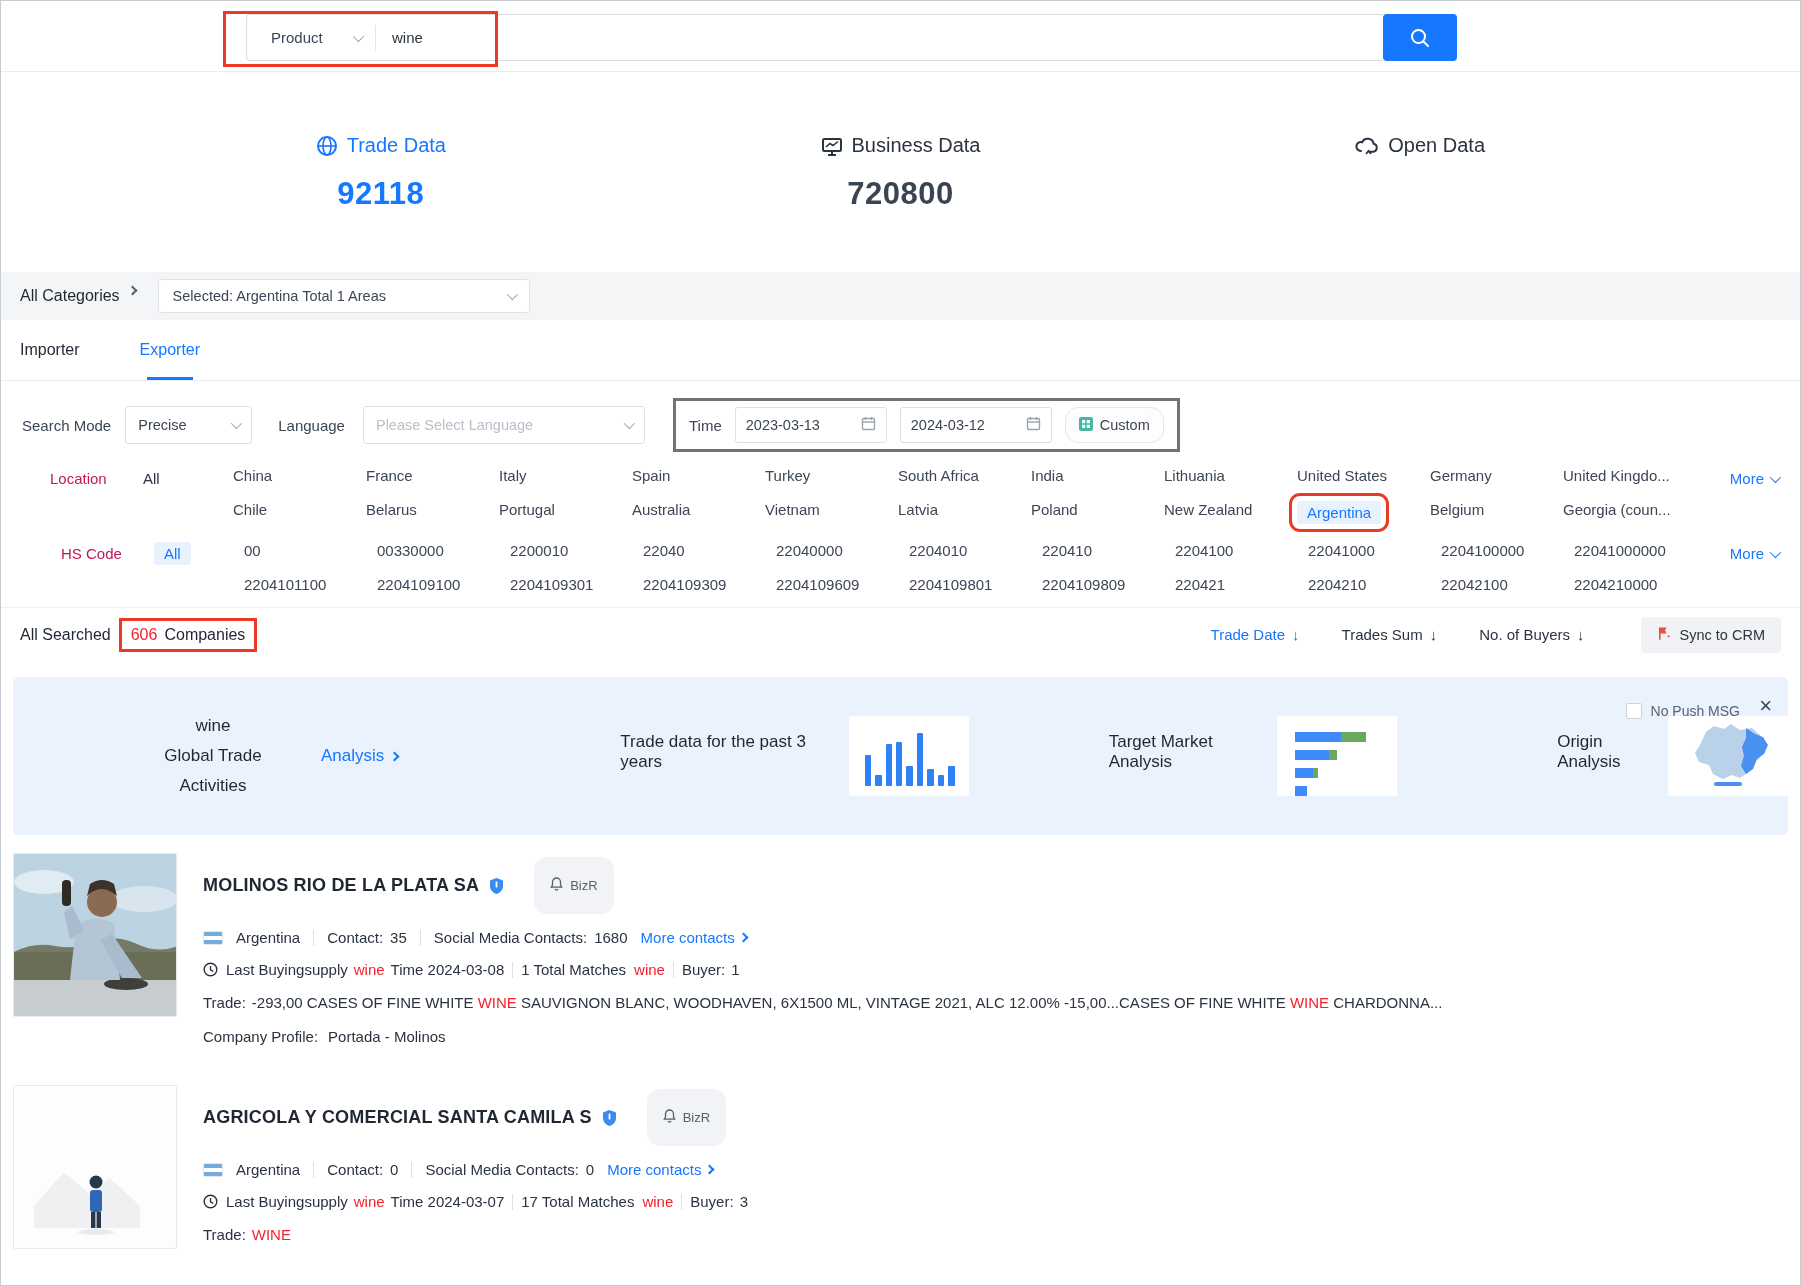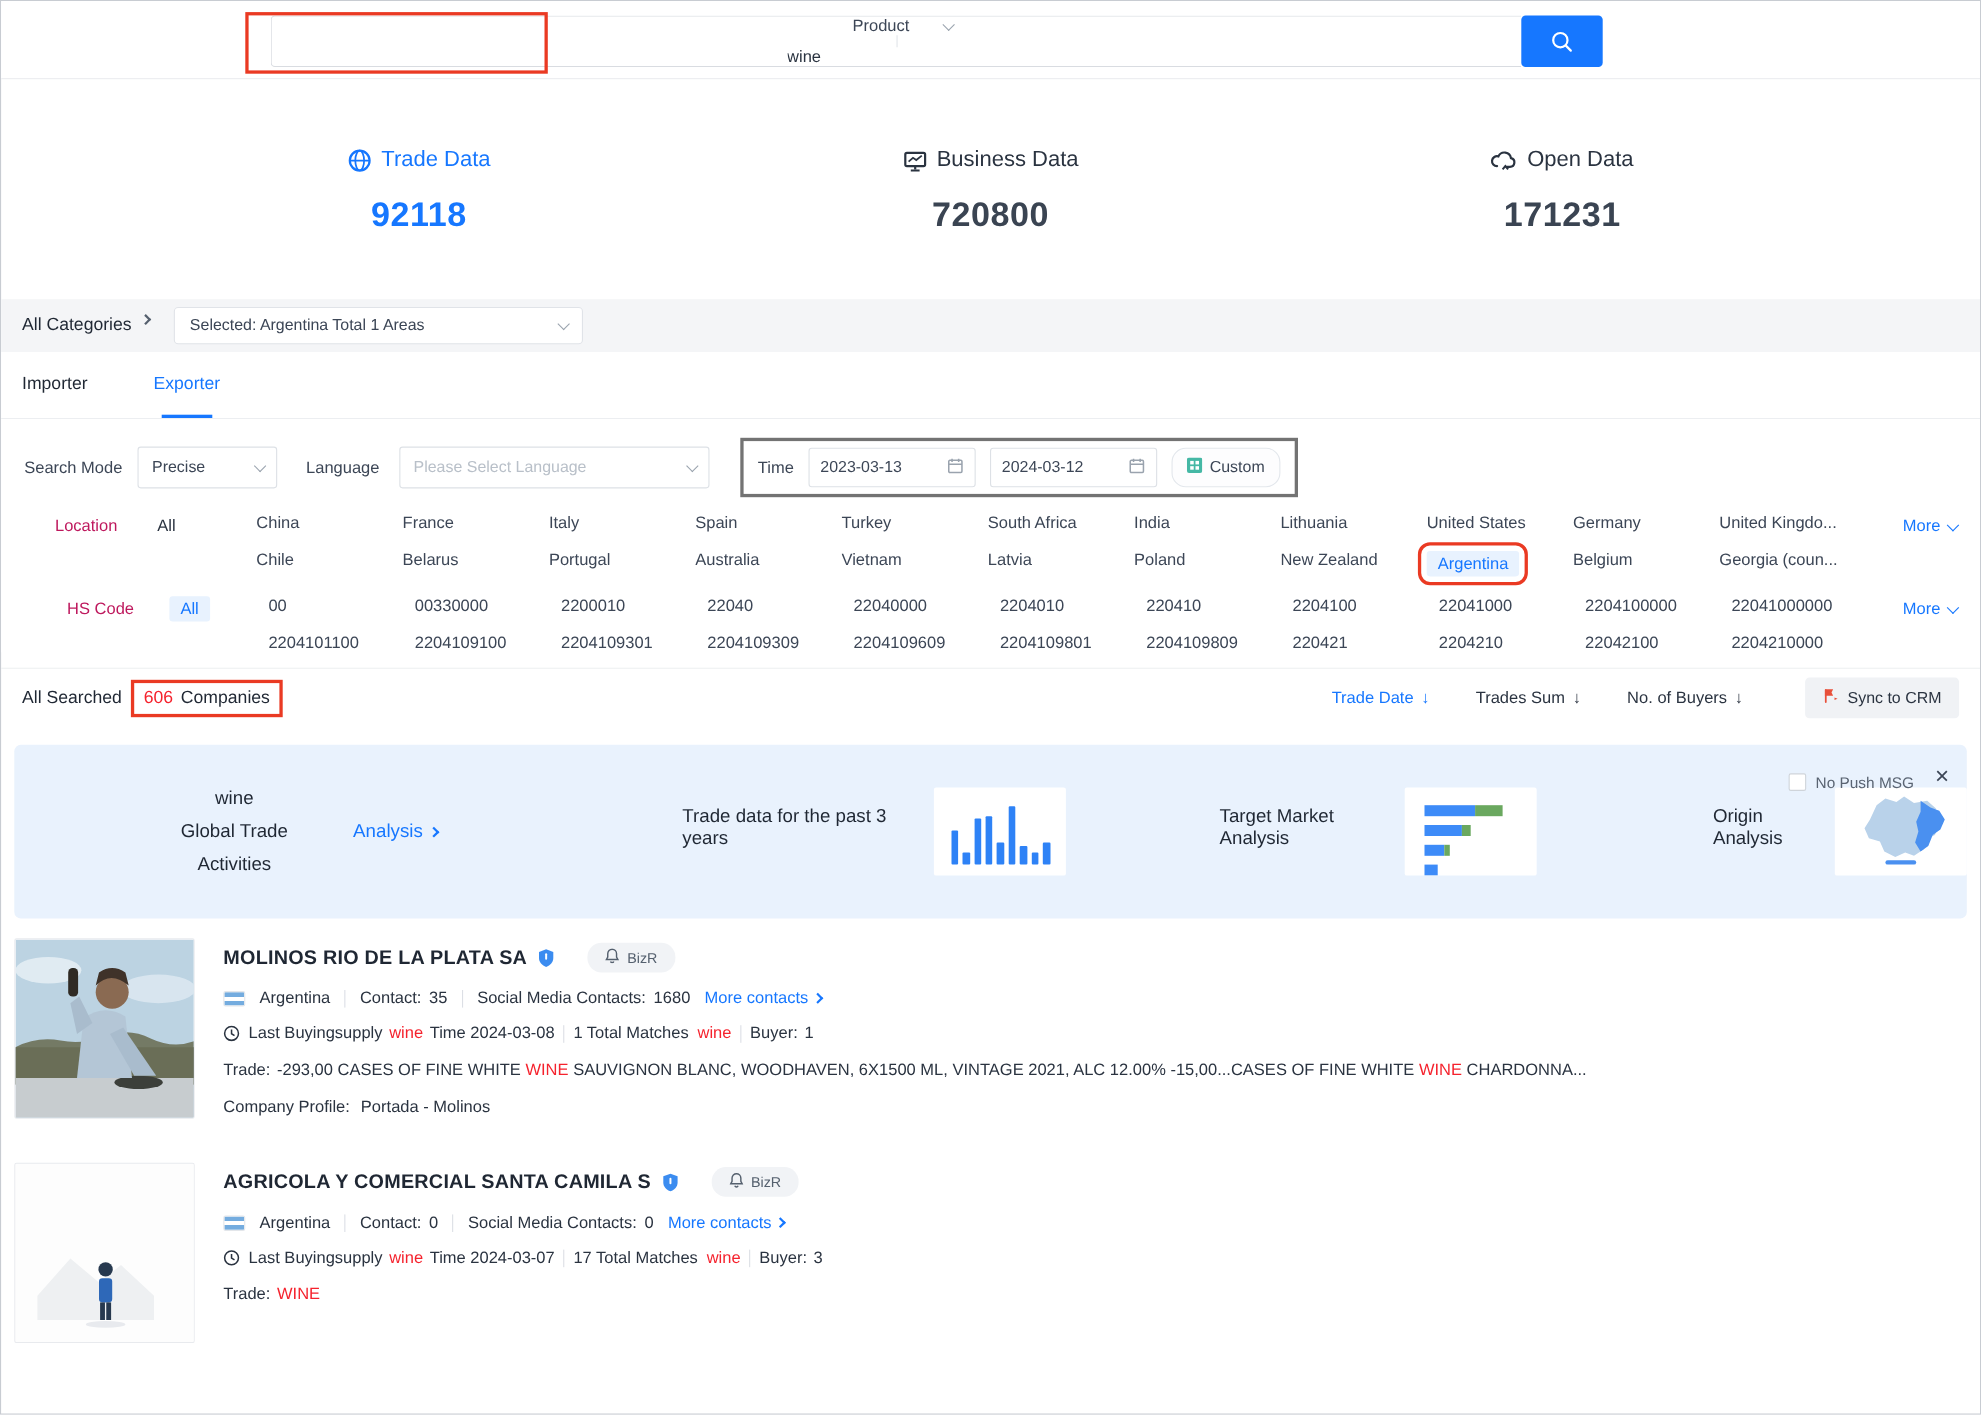--- a/index.html
+++ b/index.html
@@ -1,21 +1,21 @@
 <!DOCTYPE html>
 <html><head>
 <meta charset="utf-8">
 <style>
   *{box-sizing:border-box;margin:0;padding:0;}
   html,body{width:1801px;height:1286px;}
   body{font-family:"Liberation Sans",sans-serif;color:#2a3340;background:#fff;border:1px solid #c8ccd2;overflow:hidden;position:relative;}
 
   
   .topbar{position:relative;height:71px;border-bottom:1px solid #ebedf0;background:#fff;}
-  .searchbar{position:absolute;left:245px;top:13px;width:1137px;height:47px;border:1px solid #d9dce1;border-right:none;border-radius:4px 0 0 4px;display:flex;align-items:center;background:#fff;flex-direction:column;}
+  .searchbar{position:absolute;left:245px;top:13px;width:1137px;height:47px;border:1px solid #d9dce1;border-right:none;border-radius:4px 0 0 4px;display:flex;align-items:center;background:#fff;}
   .type-select{width:128px;padding:0 14px 0 24px;display:flex;justify-content:space-between;align-items:center;color:#3c4656;font-size:15px;cursor:pointer;}
   .seg-div{width:1px;height:26px;background:#e2e5ea;}
   .query-input{border:none;outline:none;font-size:15px;color:#2a3340;padding:0 16px;flex:1;height:100%;background:transparent;font-family:"Liberation Sans",sans-serif;}
   .search-btn{position:absolute;left:1382px;top:13px;width:74px;height:47px;background:#1677ff;border-radius:4px;display:flex;align-items:center;justify-content:center;cursor:pointer;border:none;}
   .hl-search{position:absolute;left:222px;top:10px;width:275px;height:56px;border:3px solid #ea3a23;pointer-events:none;z-index:5;}
 
   
   .stats{height:200px;display:flex;padding:62px 120px 0 120px;}
   .stat{flex:1;text-align:center;}
   .stat-label{font-size:20px;display:inline-flex;align-items:center;gap:9px;color:#2a3340;}
@@ -88,21 +88,21 @@
   .close-x{position:absolute;top:18px;right:16px;font-size:22px;color:#3c4656;cursor:pointer;line-height:1;}
 
   
   .company{display:flex;gap:26px;padding:18px 19px 8px 12px;}
   .c-photo{width:164px;height:164px;border:1px solid #e8eaee;border-radius:2px;overflow:hidden;flex-shrink:0;}
   .c-photo svg{display:block;}
   .c-body{flex:1;padding-top:4px;}
   .c-title-row{display:flex;align-items:center;}
   .c-name{font-size:18px;font-weight:bold;color:#1f2733;letter-spacing:.2px;cursor:pointer;}
   .shield{margin-left:10px;display:inline-flex;}
-  .bizr{background:#f1f3f6;border-radius:13px;padding:5px 16px;font-size:13px;color:#55606e;display:inline-flex;align-items:center;gap:7px;margin-left:30px;cursor:pointer;text-align:center;}
+  .bizr{background:#f1f3f6;border-radius:13px;padding:20px 16px;font-size:13px;color:#55606e;display:inline-flex;align-items:center;gap:7px;margin-left:30px;cursor:pointer;text-align:center;}
   .c-line{display:flex;align-items:center;gap:13px;margin-top:15px;font-size:15px;color:#2a3340;}
   .vdiv{width:1px;height:16px;background:#dcdfe5;}
   .flag-ar{width:20px;height:14px;border-radius:2px;background:linear-gradient(180deg,#74acdf 0 33%,#fff 33% 66%,#74acdf 66% 100%);border:1px solid #e3e6ea;}
   .more-contacts{color:#1677ff;display:flex;align-items:center;gap:5px;cursor:pointer;}
   .kw-red{color:#f5222d;}
   .c-trade{margin-top:15px;font-size:15px;color:#2a3340;line-height:1.35;white-space:nowrap;overflow:hidden;}
   .c-trade .lbl,.c-prof .lbl{color:#2a3340;margin-right:6px;}
   .c-prof{margin-top:15px;font-size:15px;color:#2a3340;}
   .c-prof .val{margin-left:4px;}
 
@@ -166,21 +166,20 @@
   <div class="stat">
     <div class="stat-label">
       <span class="stat-icon">
         <svg width="24" height="22" viewBox="0 0 24 22">
             <path d="M6 16 a4.5 4.5 0 1 1 1.2-8.8 a6 6 0 0 1 11.4 1.6 a4 4 0 0 1-.9 7.9 h-3" fill="none" stroke="#2a3340" stroke-width="2" stroke-linecap="round"></path>
             <path d="M11 19 l2.5-3 2.5 3" fill="none" stroke="#2a3340" stroke-width="1.8"></path>
           </svg>
       </span>
       <span>Open Data</span>
     </div>
-    <div class="stat-value">171231</div>
   </div>
 </div>
 
 <div class="cat-band">
   <div class="cat-label">
     <span>All Categories</span>
     <span class="chev-r" style="color:#55606e;"></span>
   </div>
   <div class="cat-select">
     <span>Selected:  Argentina Total 1 Areas</span>

